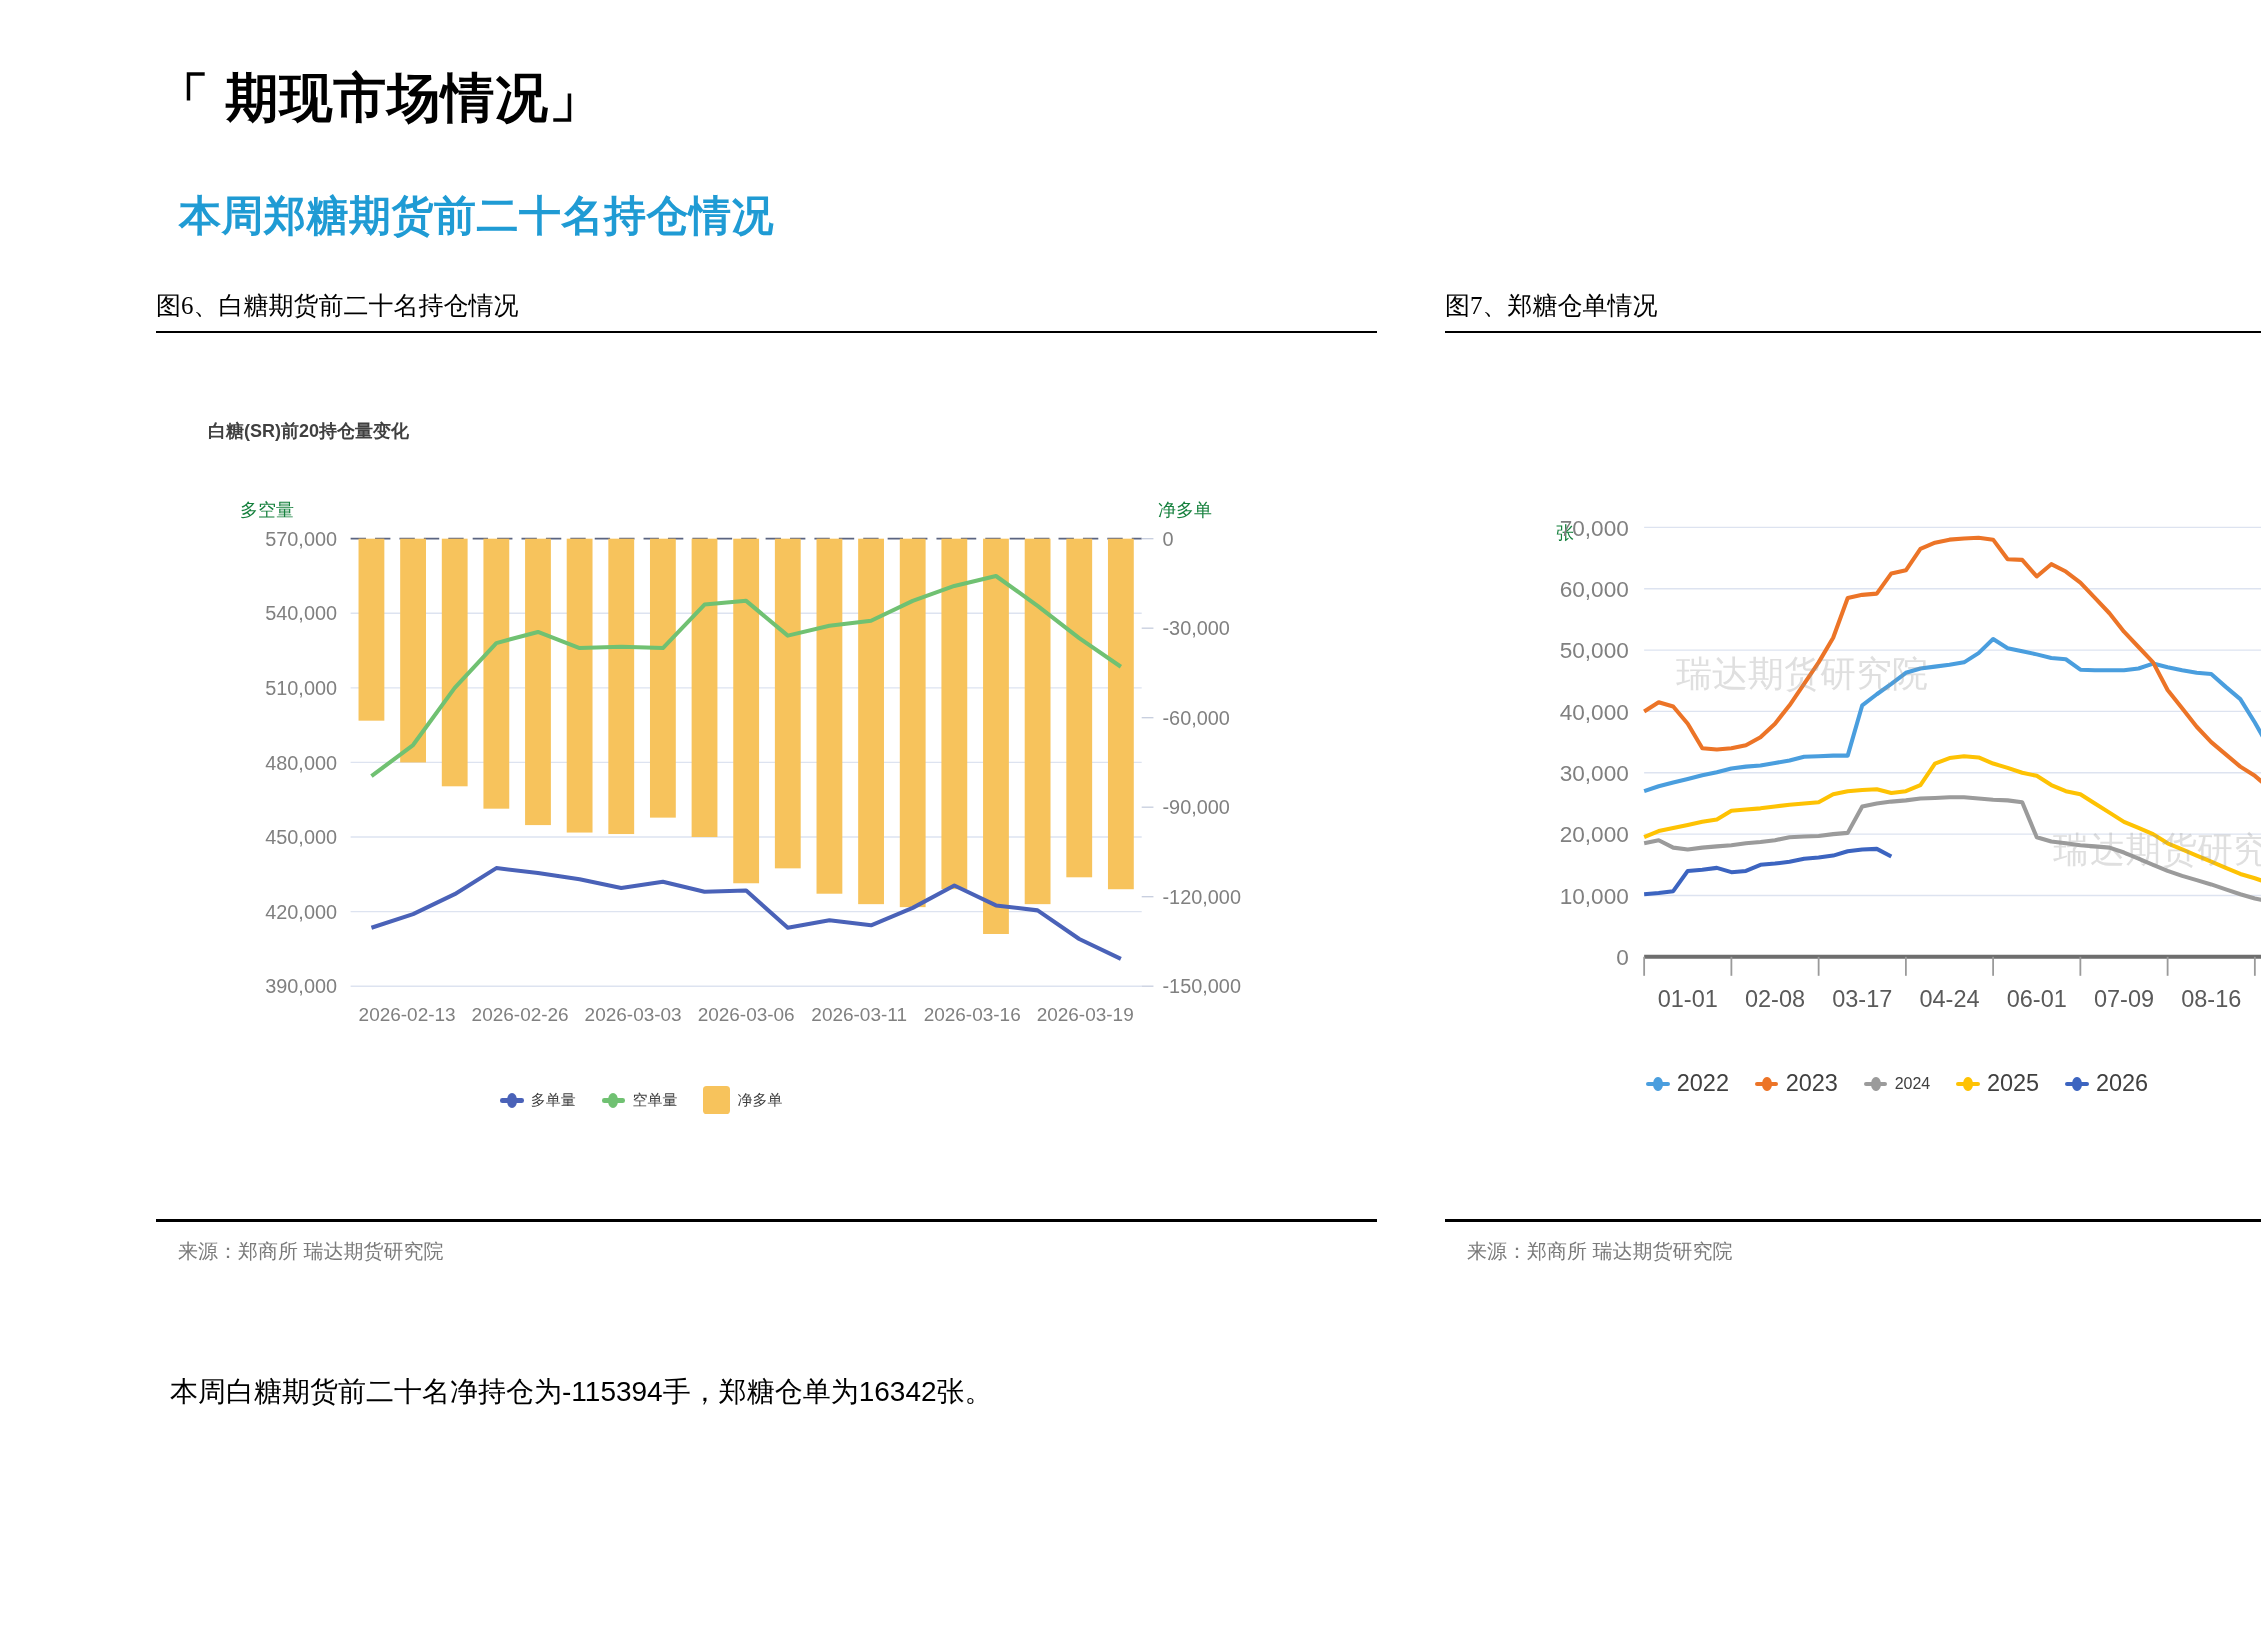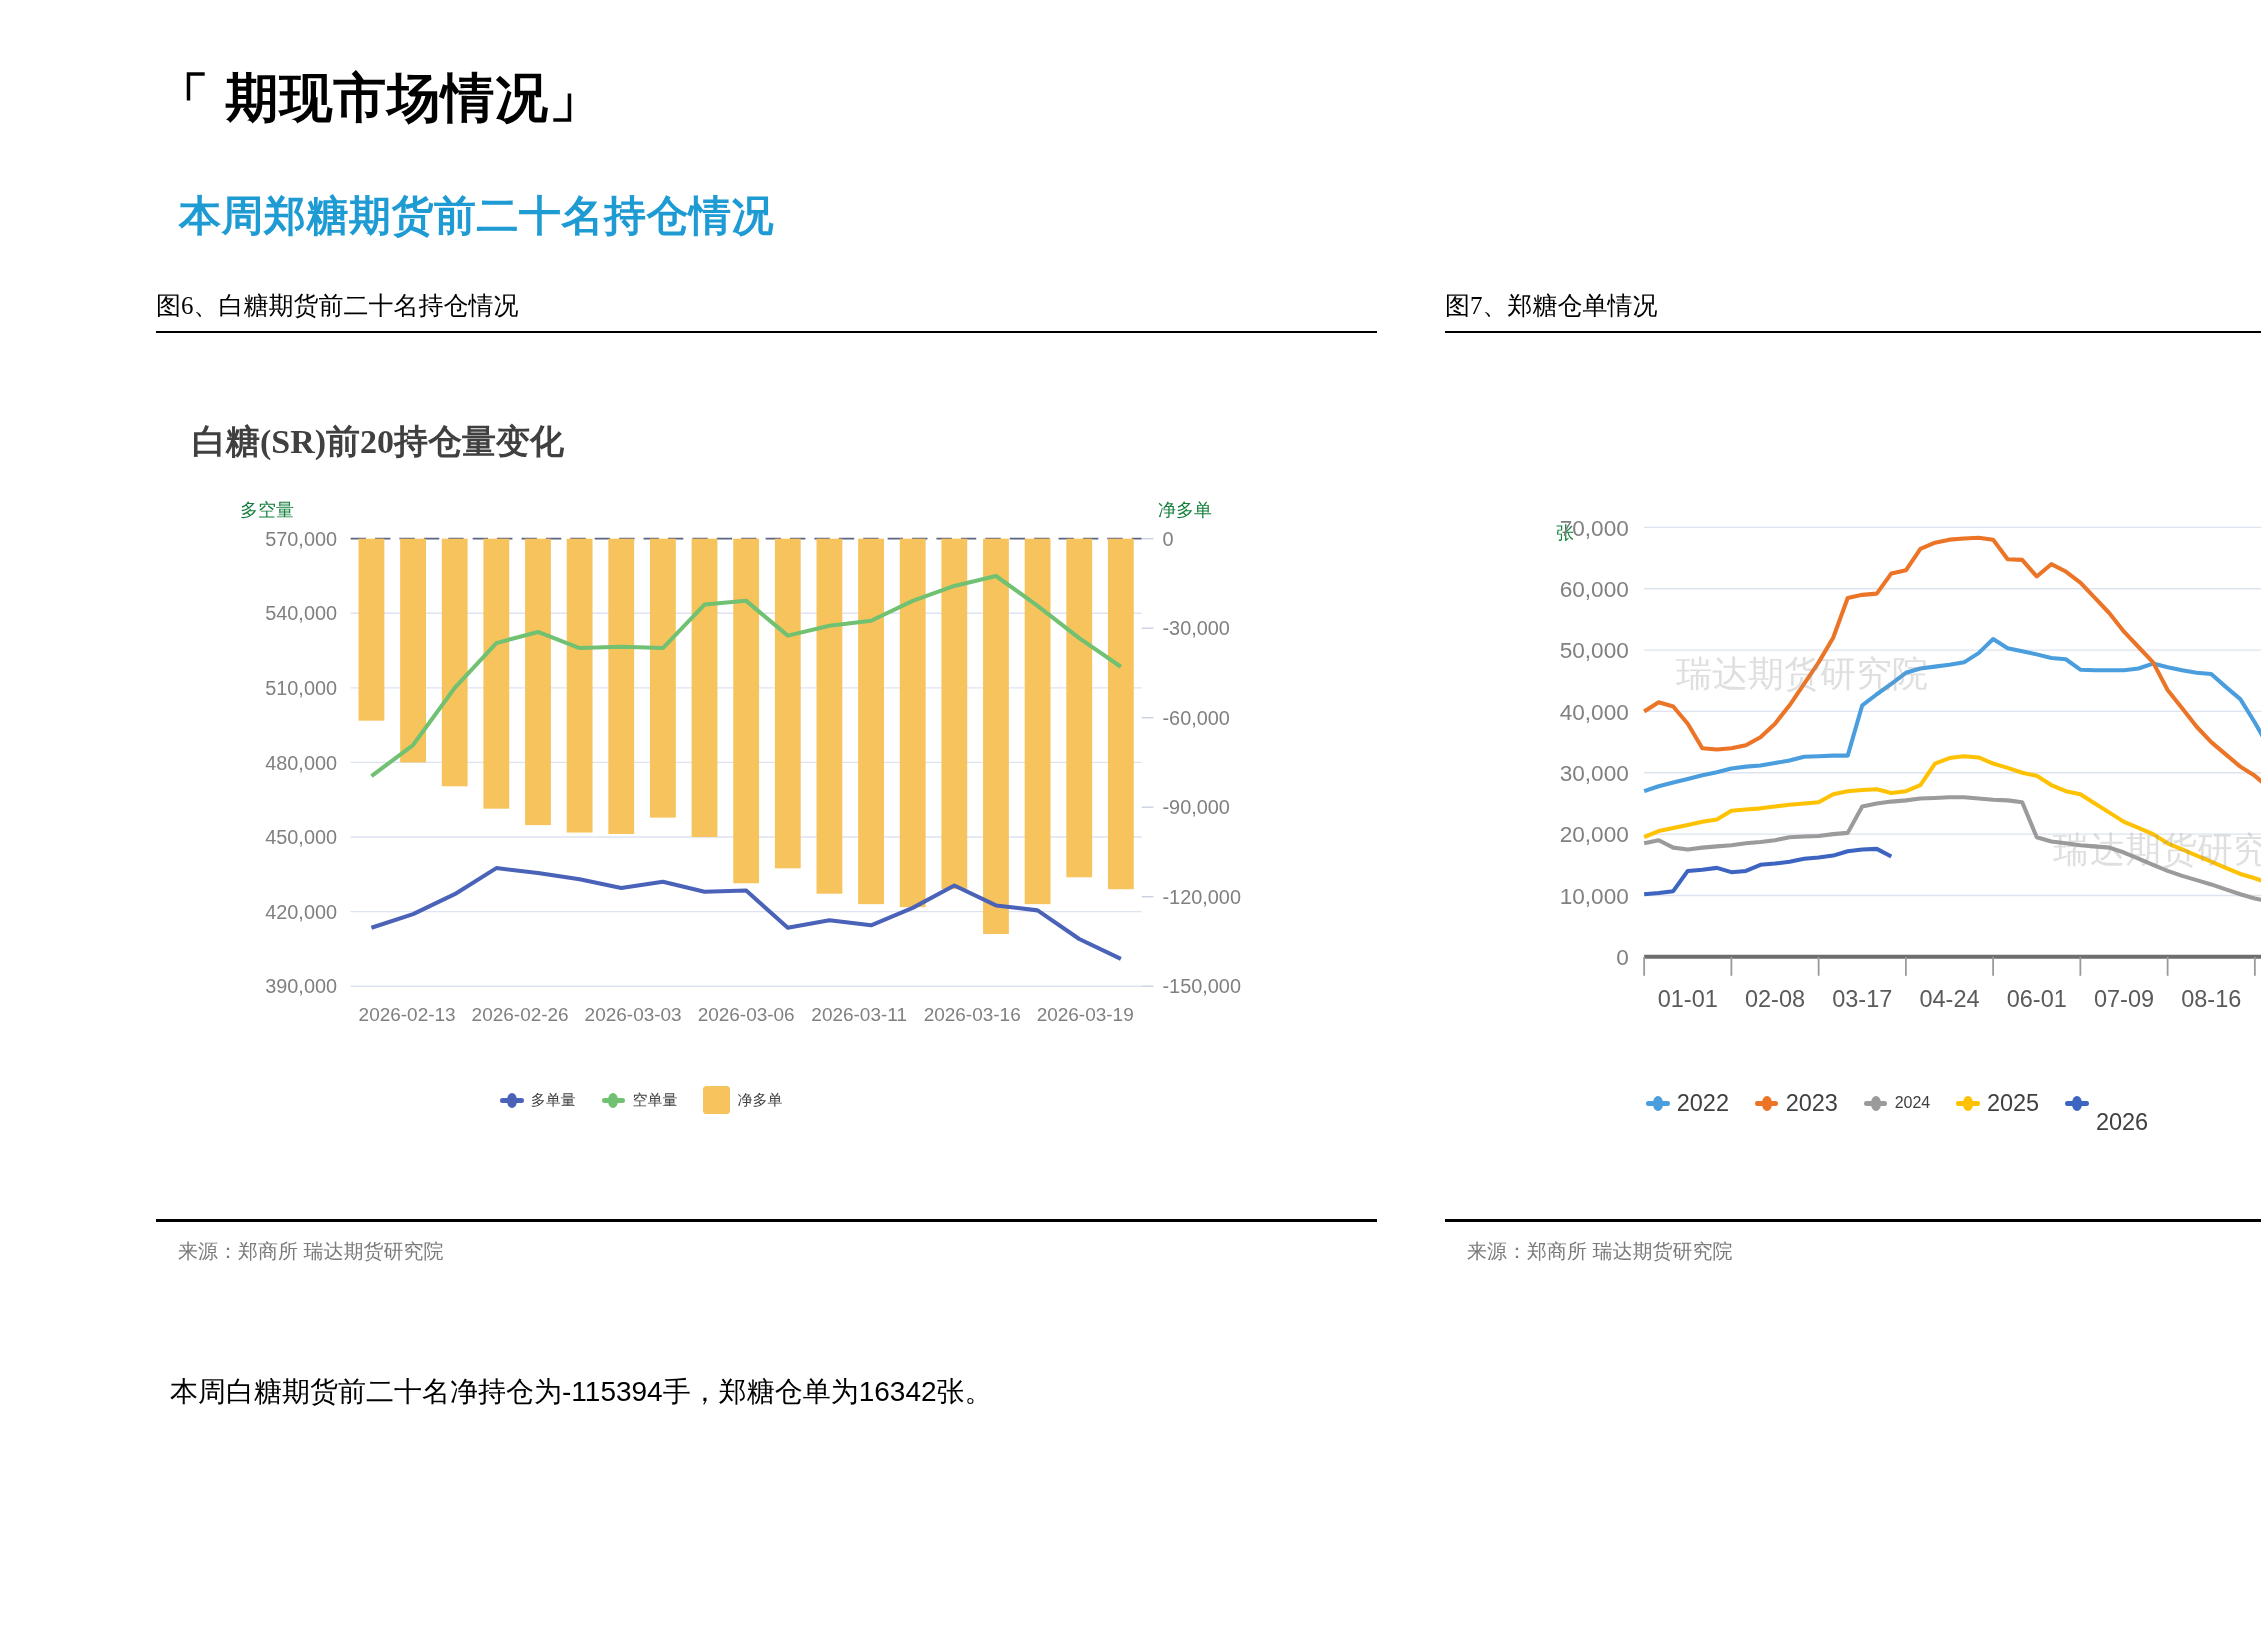--- a/index.html
+++ b/index.html
@@ -82,21 +82,21 @@
 
 <div id="slide-title">「 期现市场情况」</div>
 <div id="slide-subtitle">本周郑糖期货前二十名持仓情况</div>
 
 <div class="panel left">
   <div class="panel-caption">图6、白糖期货前二十名持仓情况</div>
   <div class="rule"></div>
 
   <div class="panel-body">
     <div class="chart">
-      <div class="chart-title" style="left:36px; top:86px; font-size:34px;font-family:Liberation Serif, serif;">白糖(SR)前20持仓量变化</div>
+      <div class="chart-title" style="left:52px; top:86px; font-size:18px;">白糖(SR)前20持仓量变化</div>
       <div class="axis-unit" style="left:84px; top:165px;">多空量</div>
       <div class="axis-unit" style="left:1002px; top:165px;">净多单</div>
       <svg id="svg-left" style="position:absolute; left:0; top:0;" width="1221" height="886" viewBox="0 0 2700 1960">
           <line x1="430" y1="455" x2="2180" y2="455" stroke="#5b6480" stroke-width="4" stroke-dasharray="34 20"></line>
           <text x="400" y="471" font-size="44" fill="#808080" text-anchor="end" font-family="&quot;Liberation Sans&quot;, sans-serif">570,000</text>
           <line x1="430" y1="620" x2="2180" y2="620" stroke="#dde3f0" stroke-width="3" stroke-dasharray="none"></line>
           <text x="400" y="636" font-size="44" fill="#808080" text-anchor="end" font-family="&quot;Liberation Sans&quot;, sans-serif">540,000</text>
           <line x1="430" y1="785" x2="2180" y2="785" stroke="#dde3f0" stroke-width="3" stroke-dasharray="none"></line>
           <text x="400" y="801" font-size="44" fill="#808080" text-anchor="end" font-family="&quot;Liberation Sans&quot;, sans-serif">510,000</text>
           <line x1="430" y1="950" x2="2180" y2="950" stroke="#dde3f0" stroke-width="3" stroke-dasharray="none"></line>
@@ -234,21 +234,21 @@
           <div class="legend-item">
             <div class="legend-swatch-line" style="background: rgb(155, 155, 155);"></div>
             <div class="legend-label" style="font-size: 16px;">2024</div>
           </div>
           <div class="legend-item">
             <div class="legend-swatch-line" style="background: rgb(254, 194, 3);"></div>
             <div class="legend-label" style="font-size: 23.5px;">2025</div>
           </div>
           <div class="legend-item">
             <div class="legend-swatch-line" style="background: rgb(60, 100, 192);"></div>
-            <div class="legend-label" style="font-size: 23.5px; margin-top: 39px;">2026</div>
+            <div class="legend-label" style="font-size: 23.5px;">2026</div>
           </div>
         </div>
     </div>
   </div>
 
   <div class="rule bottom"></div>
   <div class="source-line">来源：郑商所  瑞达期货研究院</div>
 </div>
 
 <div id="summary-text">本周白糖期货前二十名净持仓为-115394手，郑糖仓单为16342张。</div>

